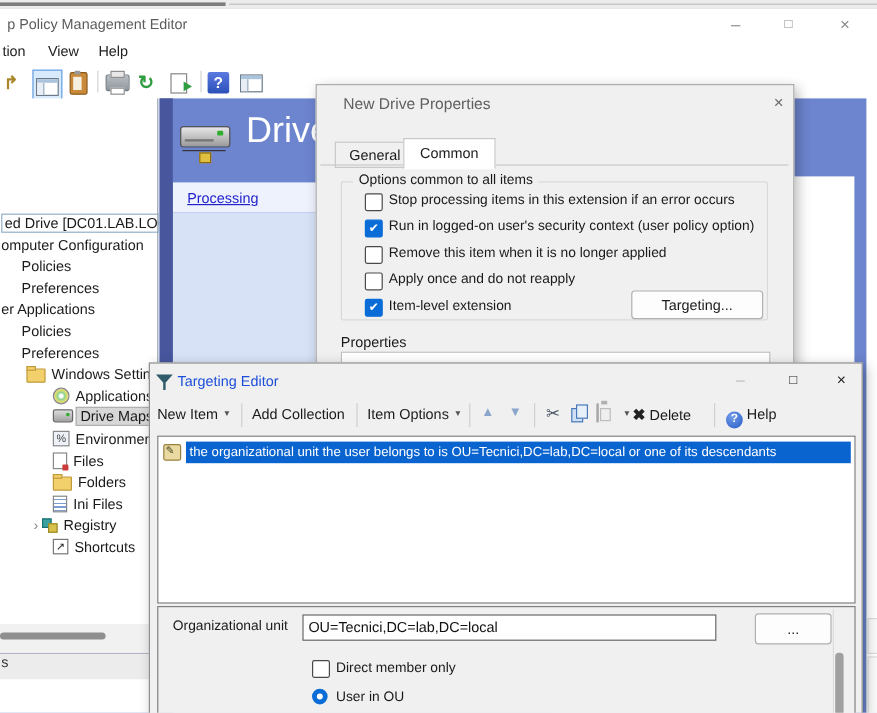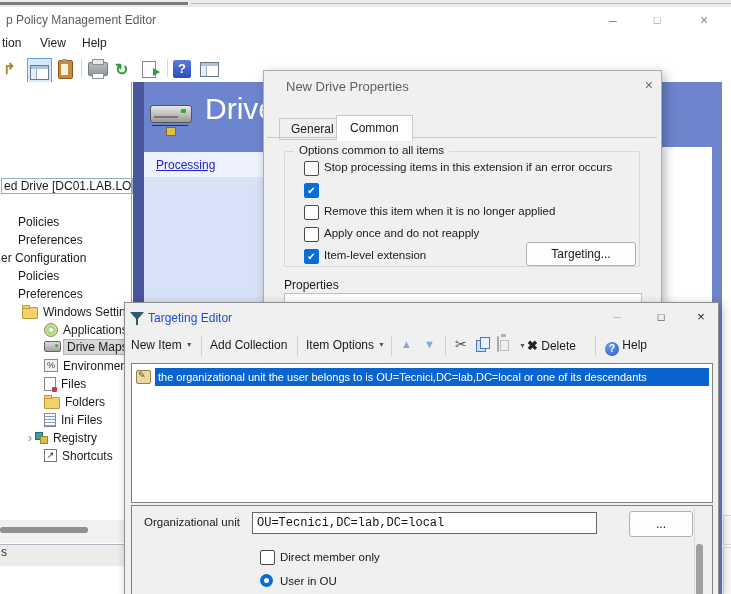--- a/index.html
+++ b/index.html
@@ -122,21 +122,21 @@
              color:#fff;font-size:10px;font-weight:bold;text-align:center;line-height:14px}
   #itemlist{position:absolute;left:6px;top:60px;width:580px;height:138px;background:#fff;border:1px solid #808080}
   #itemrow{position:absolute;left:4px;top:4px;right:3px;height:18px;display:flex;align-items:center;gap:4px}
   .ico-ou{width:13px;height:12px;background:#ead9a0;border:1px solid #97813f;border-radius:2px;position:relative;flex:0 0 auto}
   .ico-ou i{position:absolute;font-style:normal;font-size:9px;left:1px;top:-1px;color:#4a4a2a}
   #itemrow .hl{flex:1;background:#0a64d0;color:#fff;font-size:11px;line-height:18px;padding-left:3px;
                white-space:nowrap;overflow:hidden}
   #detail{position:absolute;left:6px;top:202px;width:580px;height:96px;background:#f0f0f0;border:1px solid #808080}
   #detail .lbl{position:absolute;font-size:11.5px}
   #detail input{position:absolute;left:120px;top:6px;width:335px;height:20px;border:1px solid #666;font-size:12px;
-                padding:0 4px;font-family:Liberation Mono, monospace;color:#111;background:#fff}
+                padding:0 4px;font-family:Liberation Sans, sans-serif;color:#111;background:#fff}
   #vscroll2{position:absolute;right:7px;top:2px;width:10px;height:90px;background:#f0f0f0;border-left:1px solid #dcdcdc}
   #vscroll2 .thumb{position:absolute;left:1px;top:36px;width:7px;height:52px;background:#a0a0a0;border-radius:3px}
 </style>
 </head>
 <body>
 
 <div class="abs" id="top-strip">
   <div class="seg"></div>
     <div class="seg2"></div>
 </div>
@@ -213,28 +213,31 @@
 </div>
 <div class="abs" id="hdr-title">Drive</div>
 
 <div class="abs bg-edge" style="left:723px;top:515px;width:8px;height:28px"></div>
 <div class="abs bg-edge" style="left:723px;top:547px;width:8px;height:47px"></div>
 
 <div class="abs" id="tree">
   <div class="trow" style="left:1px;top:95px">
     <span class="focusbox">ed Drive [DC01.LAB.LOCA</span>
     </div>
+  <div class="trow" style="left:1px;top:113px">
+    <span>omputer Configuration</span>
+    </div>
   <div class="trow" style="left:18px;top:131px">
     <span>Policies</span>
     </div>
   <div class="trow" style="left:18px;top:149px">
     <span>Preferences</span>
     </div>
   <div class="trow" style="left:1px;top:167px">
-    <span>er Configuration</span>
+    <span>er Applications</span>
     </div>
   <div class="trow" style="left:18px;top:185px">
     <span>Policies</span>
     </div>
   <div class="trow" style="left:18px;top:203px">
     <span>Preferences</span>
     </div>
   <div class="trow" style="left:22px;top:221px">
     <span class="ico-folder">
         <i></i>
@@ -299,20 +302,21 @@
   <div class="tab" style="left:15px;top:47px">General</div>
   <div class="tab active" style="left:72px;top:44px">Common</div>
   <div id="tabline" style="top:66px"></div>
 
   <div class="grp"></div>
   <div class="grp-lbl">Options common to all items</div>
 
   <div class="cb" style="left:40px;top:90px"></div>
   <span class="optlbl" style="left:60px;top:90px">Stop processing items in this extension if an error occurs</span>
   <div class="cb checked" style="left:40px;top:112px">✔</div>
+  <span class="optlbl" style="left:60px;top:112px">Run in logged-on user's security context (user policy option)</span>
   <div class="cb" style="left:40px;top:134px"></div>
   <span class="optlbl" style="left:60px;top:134px">Remove this item when it is no longer applied</span>
   <div class="cb" style="left:40px;top:156px"></div>
   <span class="optlbl" style="left:60px;top:156px">Apply once and do not reapply</span>
   <div class="cb checked" style="left:40px;top:178px">✔</div>
   <span class="optlbl" style="left:60px;top:178px">Item-level extension</span>
   <div class="btn" style="left:262px;top:171px;width:108px;height:22px">Targeting...</div>
 
   <span class="optlbl" style="left:20px;top:207px;font-size:12px">Properties</span>
   <div style="position:absolute;left:20px;top:222px;width:356px;height:16px;background:#fff;border:1px solid #c0c0c0"></div>

